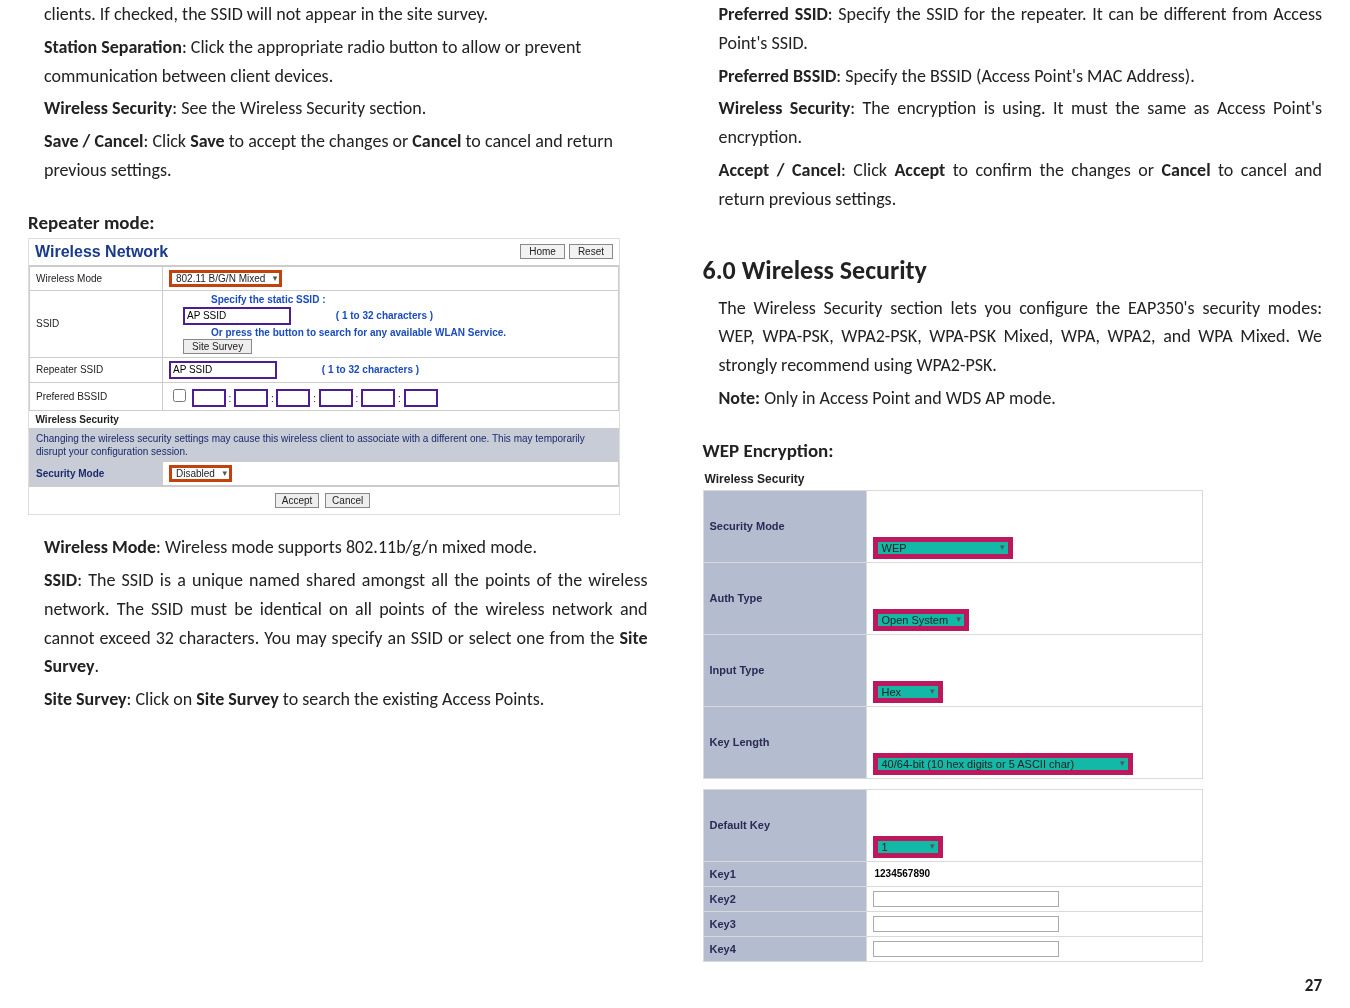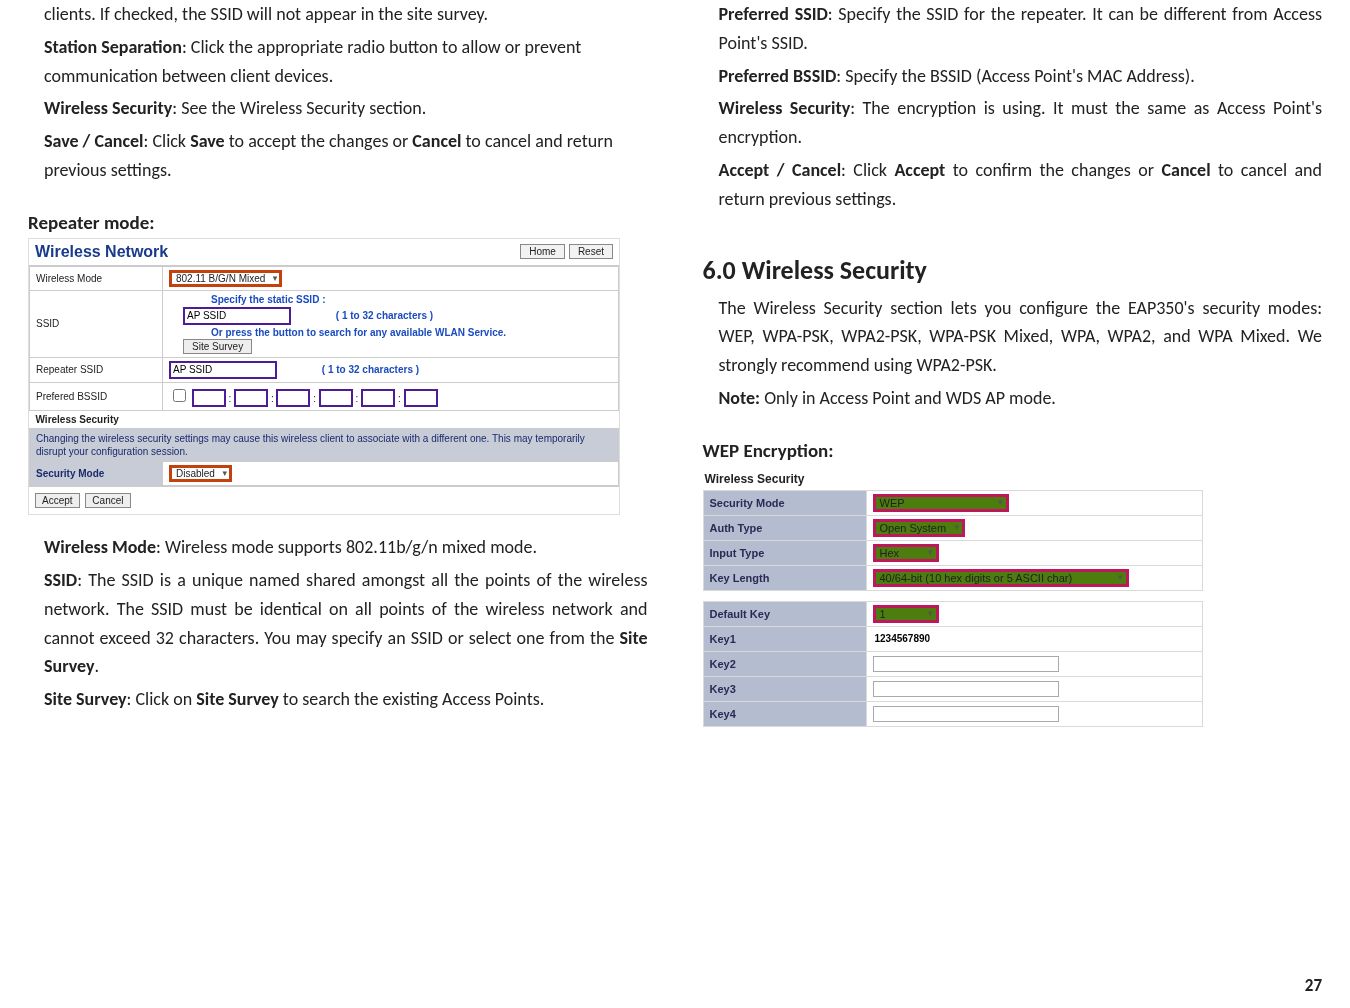--- a/index.html
+++ b/index.html
@@ -82,21 +82,21 @@
   .shot1 .blue { color:#1a4bbf; font-weight:bold;padding-left:42px; }
   .shot1 input[type=text]{
     border:2px solid #4c1d95; height:14px; font-size:10px; padding:0 2px;
   }
   .shot1 .mini { width: 26px; }
   .shot1 .med { width: 100px; }
   .shot1 .sel { border:3px solid #c2410c; padding:0 14px 0 4px; background:#fff; display:inline-block; position:relative; }
   .shot1 .sel:after { content:"▾"; position:absolute; right:2px; font-size:9px; color:#555; }
   .shot1 .warnrow td { background:#c8ccd7; color:#1a2a6b; font-size:10px; line-height:1.3; }
   .shot1 .secrow td.lbl { background:#c8ccd7; color:#1a2a6b; font-weight:bold; }
-  .shot1 .footer { padding:8px 6px; }
+  .shot1 .footer { padding:8px 6px;text-align:center; }
   .shot1 .footer .fbtn { border:1px solid #888; background:#eee; padding:1px 6px; font-size:10px; margin-right:3px; }
   .shot1 .wsec td { background:#fff; font-weight:bold; color:#222; border-left:none; border-right:none; }
 
   
   .shot2 {
     width: 500px;
     font-family: Arial, sans-serif;
     font-size: 11px;
     margin-top: 6px;
   }
@@ -112,27 +112,28 @@
     height: 18px;
   }
   .shot2 td.lbl {
     background: #b4bccf;
     color: #2a2a55;
     width: 150px;
     font-weight: bold;
   }
   .shot2 .drop {
     display:inline-block;
-    border:3px solid #be185d;
+    border:5px solid #be185d;
     padding: 0 16px 0 4px;
     min-width: 40px;
-    background:#4d7c0f;
+    background:#14b8a6;
     position:relative;
     font-weight: normal;
     color:#222;
+    margin-top:43px;
   }
   .shot2 .drop:after { content:"▾"; position:absolute; right:3px; font-size:9px; color:#555; }
   .shot2 input[type=text]{
     border:1px solid #aaa; width: 180px; height:14px; font-size:10px; padding:0 2px;font-weight:bold;
   }
   .gaprow td { border:none; height:10px; padding:0; }
 </style>
 </head>
 <body>
 

